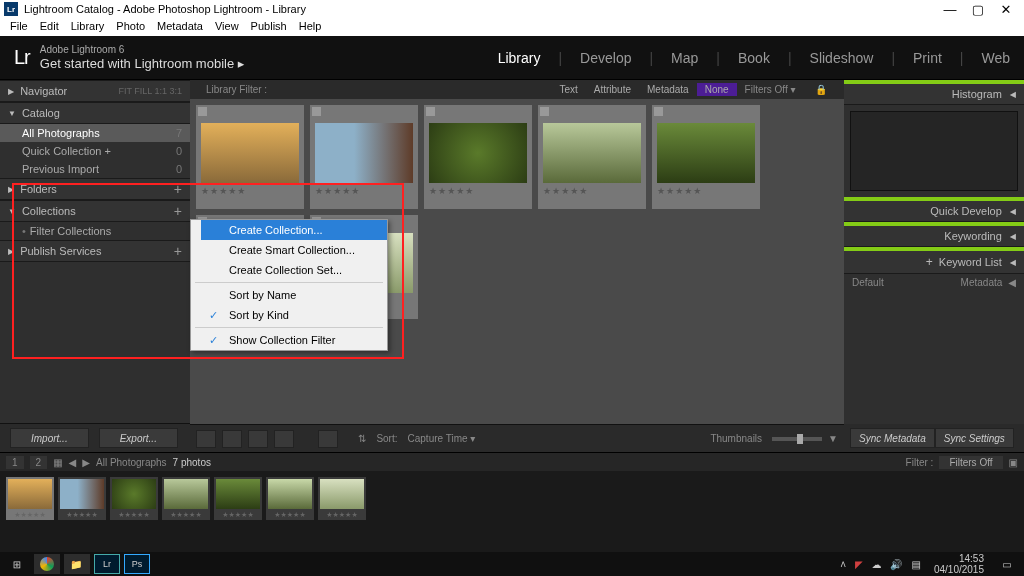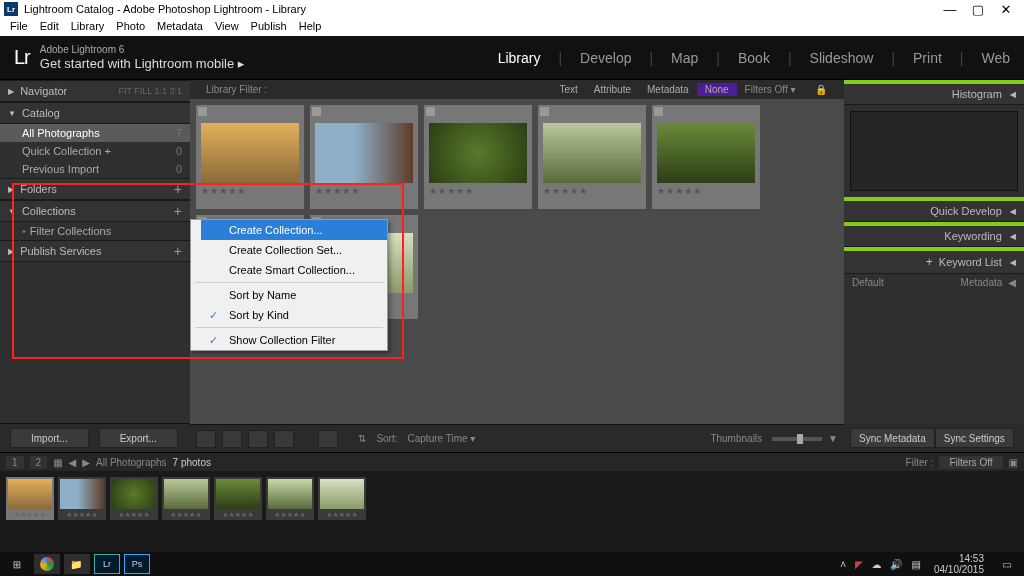--- a/index.html
+++ b/index.html
@@ -58,21 +58,21 @@
 .t6 { background: linear-gradient(#c8d8a8,#5a6a3a); }
 .t7 { background: linear-gradient(#d8e0c0,#8a9a6a); }
 
 .toolbar { height: 28px; background: #2a2a2a; display: flex; align-items: center; padding: 0 6px; gap: 6px; color: #888; font-size: 10px; border-top: 1px solid #111;}
 .tbtn { width: 20px; height: 18px; background: #393939; border: 1px solid #222;}
 .toolbar .lab { padding: 0 4px;}
 .toolbar .spacer { flex: 1;}
 .toolbar .slider { width: 50px; height: 4px; background: #555; position: relative;}
 .toolbar .slider::after { content: ""; width: 6px; height: 10px; background: #aaa; position: absolute; top: -3px; left: 25px;}
 
-.btn { height: 20px; background: #3a3a3a; border: 1px solid #222; color: #ccc; font-size: 10px; padding: 0 20px; display: inline-flex; align-items: center; }
+.btn { height: 20px; background: #3a3a3a; border: 1px solid #222; color: #ccc; font-size: 10px; padding: 0 20px; display: inline-flex; align-items: center; font-style: italic; }
 .btm-btns { background: #2a2a2a; padding: 4px 10px; display: flex; gap: 10px; border-top: 1px solid #111;}
 
 .syncbar { background: #2a2a2a; padding: 4px 6px; display: flex; gap: 0;}
 .syncbar .btn { padding: 0 8px;}
 
 .rhead { background: #333; padding: 4px 8px; color: #bbb; display: flex; align-items: center; justify-content: flex-end; border-bottom: 1px solid #1a1a1a; border-top: 4px solid #84cc16;}
 .rhead .ar { margin-left: 8px; font-size: 8px;}
 .hist-box { height: 80px; background: #252525; margin: 6px; border: 1px solid #111;}
 .qd-row { padding: 3px 8px; display: flex; font-size: 10px; color: #888; text-align: center;}
 .qd-row .v { margin-left: auto; }
@@ -366,22 +366,22 @@
   </div>
   <div style="text-align:right;line-height:1.1;padding:0 6px">
     <div>14:53</div>
     <div>04/10/2015</div>
   </div>
   <div class="tb">▭</div>
 </div>
 
 <div class="ctx" style="top:219px; left:190px">
   <div class="hl">Create Collection...</div>
+  <div>Create Smart Collection...</div>
   <div>Create Collection Set...</div>
-  <div>Create Smart Collection...</div>
   <hr>
   <div>Sort by Name</div>
   <div class="chk">Sort by Kind</div>
   <hr>
   <div class="chk">Show Collection Filter</div>
 </div>
 
 <div class="redbox" style="top:183px; left:12px; width:392px; height:176px"></div>
 
 </body></html>

